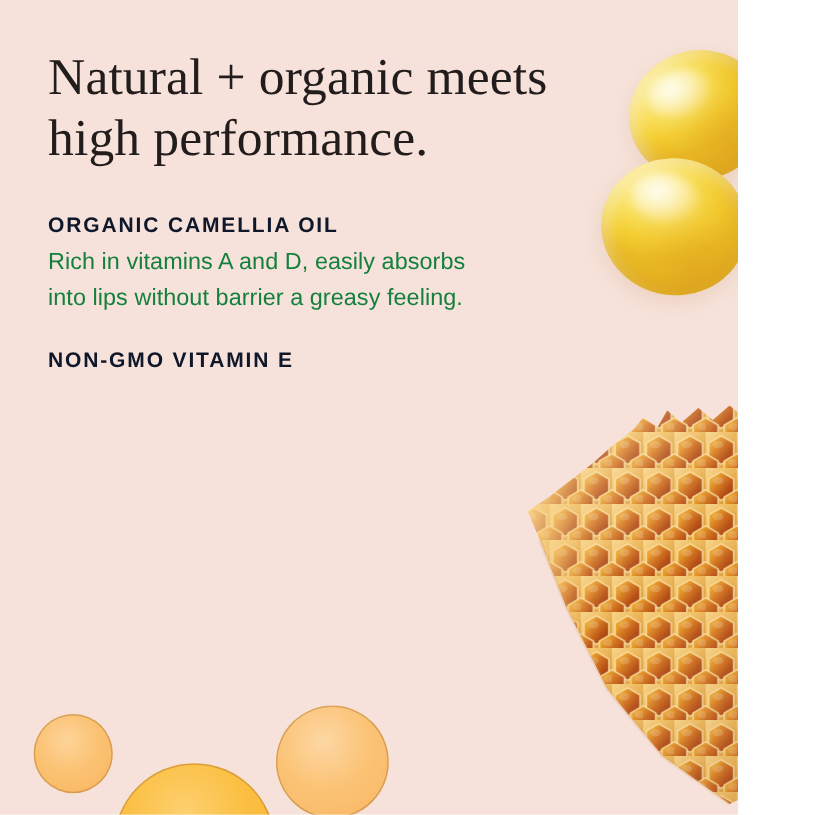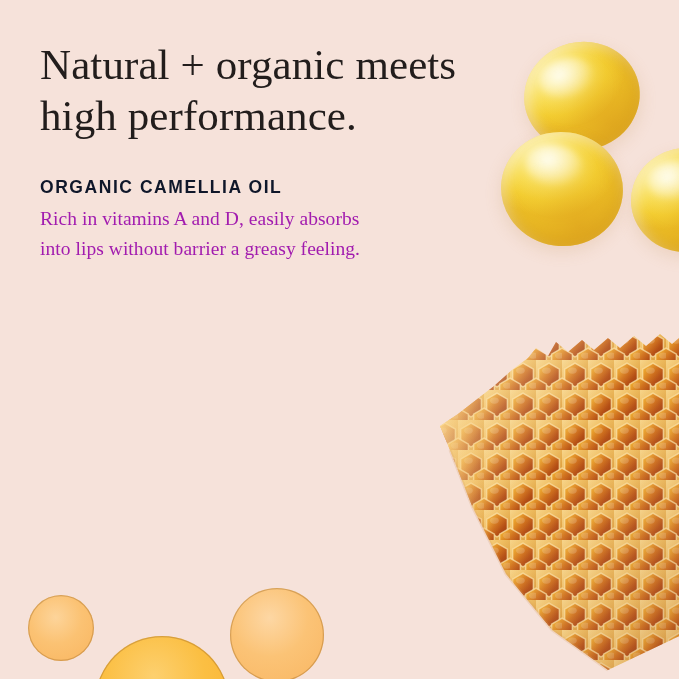--- a/index.html
+++ b/index.html
@@ -4,21 +4,21 @@
 <title>Natural + organic meets high performance</title>
 <style>
   html, body {
     margin: 0;
     padding: 0;
     background: #ffffff;
   }
 
   #canvas {
     position: relative;
-    width: 679px;
+    width: 615px;
     height: 679px;
     overflow: hidden;
     background: #f6e2da;
     font-family: "Liberation Sans", sans-serif;
     -webkit-font-smoothing: antialiased;
   }
 
   
   .art-layer {
     position: absolute;
@@ -131,26 +131,26 @@
     font-weight: 700;
     font-size: 17.5px;
     letter-spacing: 1.55px;
     color: #0f172a;
     text-transform: uppercase;
     line-height: 1.1;
   }
 
   .benefit-desc {
     margin: 0;
-    font-family: Liberation Serif, serif;
+    font-family: Liberation Sans, sans-serif;
     font-weight: 400;
     font-size: 19.5px;
     line-height: 1.52;
     letter-spacing: .05px;
-    color: #a21caf;
+    color: #15803d;
   }
   .benefit-desc .line { display: block; }
 </style>
 </head>
 <body>
 
 <div id="canvas" style="background: rgb(246, 226, 218);">
 
   <div class="art-layer">
 
@@ -259,17 +259,18 @@
         <p class="benefit-desc">
           <span class="line">Rich in vitamins A and D, easily absorbs</span>
           <span class="line">into lips without barrier a greasy feeling.</span>
         </p>
       </div>
 
       <div class="benefit">
       </div>
 
       <div class="benefit">
+        <p class="benefit-title">NON-GMO VITAMIN E</p>
       </div>
 
     </div>
   </div>
 </div>
 
 </body></html>

